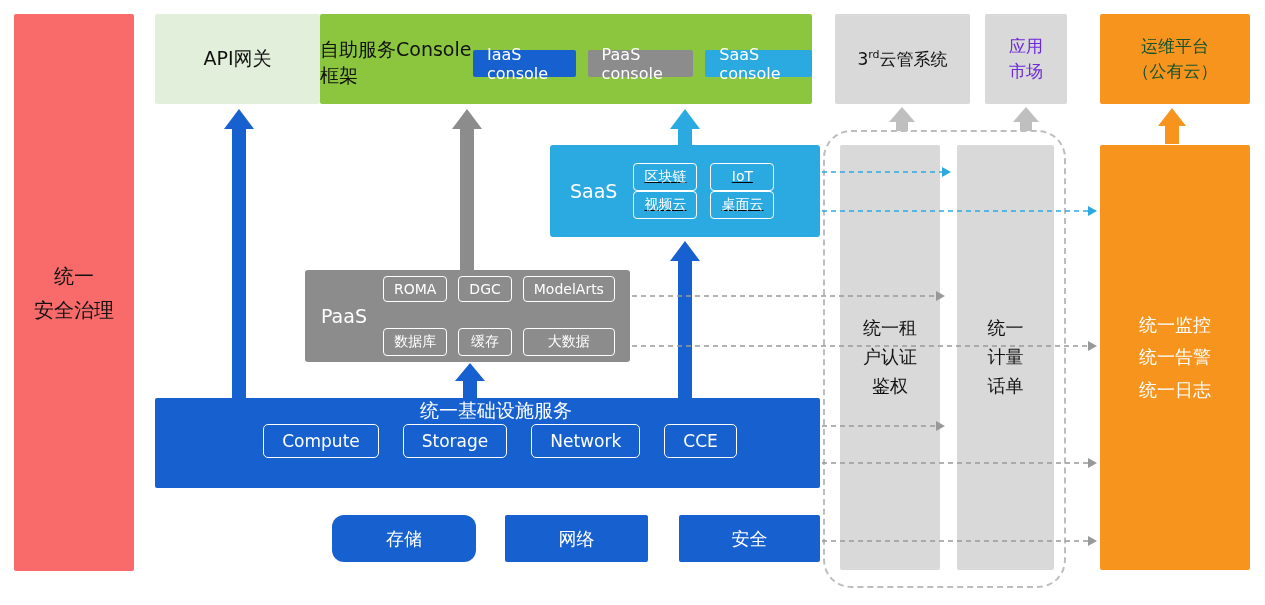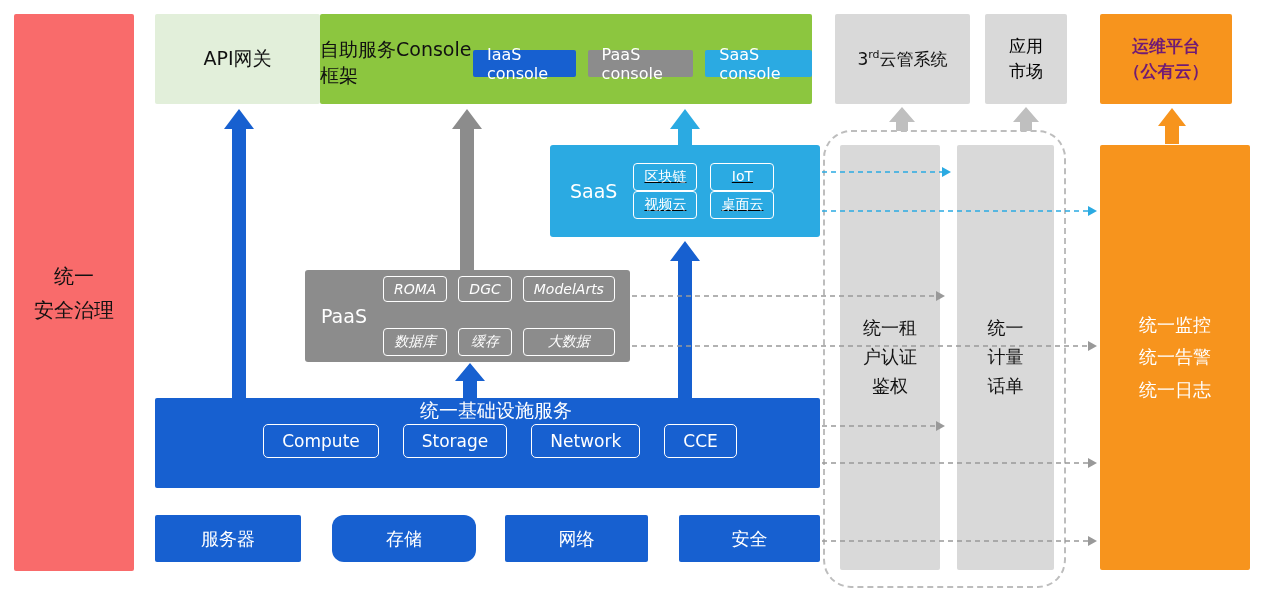--- a/index.html
+++ b/index.html
@@ -14,29 +14,29 @@
   .console-frame { position:absolute; left:320px; top:14px; width:492px; height:90px; background:#8CC63F; display:flex; align-items:center; border-radius:2px; }
   .cf-title { margin-top:8px; font-size:19px; color:#111; }
   .cf-row   { display:flex; gap:12px; margin-top:9px; }
   .cf-item  { height:27px; display:flex; align-items:center; justify-content:center; padding:0 14px; color:#fff; font-size:16px; border-radius:2px; }
   .cf-iaas  { background:#1760D0; }
   .cf-paas  { background:#8C8C8C; }
   .cf-saas  { background:#2BAAE2; }
 
   .third-cloud { left:835px;  top:14px; width:135px; height:90px; background:#D9D9D9; font-size:17px; color:#111; }
   .third-cloud sup { font-size:11px; }
-  .app-market  { left:985px;  top:14px; width:82px;  height:90px; background:#D9D9D9; font-size:17px; line-height:1.5; color:#000000; }
-  .om-platform { left:1100px; top:14px; width:132px; height:90px; background:#F7941D; font-size:17px; line-height:1.5; color:#701a75;font-weight:bold; }
+  .app-market  { left:985px;  top:14px; width:82px;  height:90px; background:#D9D9D9; font-size:17px; line-height:1.5; color:#6d28d9; }
+  .om-platform { left:1100px; top:14px; width:150px; height:90px; background:#F7941D; font-size:17px; line-height:1.5; color:#14532d; }
 
   .saas-box { position:absolute; left:550px; top:145px; width:270px; height:92px; background:#2BAAE2; border-radius:3px; display:flex; align-items:center; padding-left:20px; }
   .paas-box { position:absolute; left:305px; top:270px; width:325px; height:92px; background:#8C8C8C; border-radius:3px; display:flex; align-items:center; padding-left:16px; }
   .band-label { color:#fff; font-size:19px; }
   .pill-grid { display:grid; margin-left:16px; }
   .pill-grid-2 { grid-template-columns:auto auto; gap:0 13px;text-decoration:underline; }
-  .pill-grid-3 { grid-template-columns:auto auto auto; gap:26px 11px;font-style:italic; }
+  .pill-grid-3 { grid-template-columns:auto auto auto; gap:26px 11px; }
   .pill { border:1.5px solid #fff; border-radius:4px; color:#fff; font-size:14px; padding:4px 10px; text-align:center; min-width:48px; }
 
   .infra-box   { position:absolute; left:155px; top:398px; width:665px; height:90px; background:#1760D0; border-radius:2px; display:flex; align-items:center; padding-left:17px; color:#fff;flex-direction:column; }
   .infra-label { font-size:19px; }
   .infra-items { display:flex; gap:24px; margin-left:8px; }
   .infra-pill  { border:1.5px solid #fff; border-radius:5px; font-size:17px; padding:6px 18px; color:#fff; }
 
   .hw  { top:515px; height:47px; background:#1760D0; color:#fff; font-size:18px; }
   .hw1 { left:155px; width:146px; }
   .hw2 { left:332px; width:144px;border-radius:12px; }
@@ -103,21 +103,20 @@
   <div class="infra-box">
     <div class="infra-label">统一基础设施服务</div>
     <div class="infra-items">
       <div class="infra-pill">Compute</div>
       <div class="infra-pill">Storage</div>
       <div class="infra-pill">Network</div>
       <div class="infra-pill">CCE</div>
     </div>
   </div>
 
-  <div class="box hw hw1">服务器</div>
   <div class="box hw hw2">存储</div>
   <div class="box hw hw3">网络</div>
   <div class="box hw hw4">安全</div>
 
   <div class="dashed-frame"></div>
   <div class="box auth-bar preline">统一租
 户认证
 鉴权</div>
   <div class="box meter-bar preline">统一
 计量

